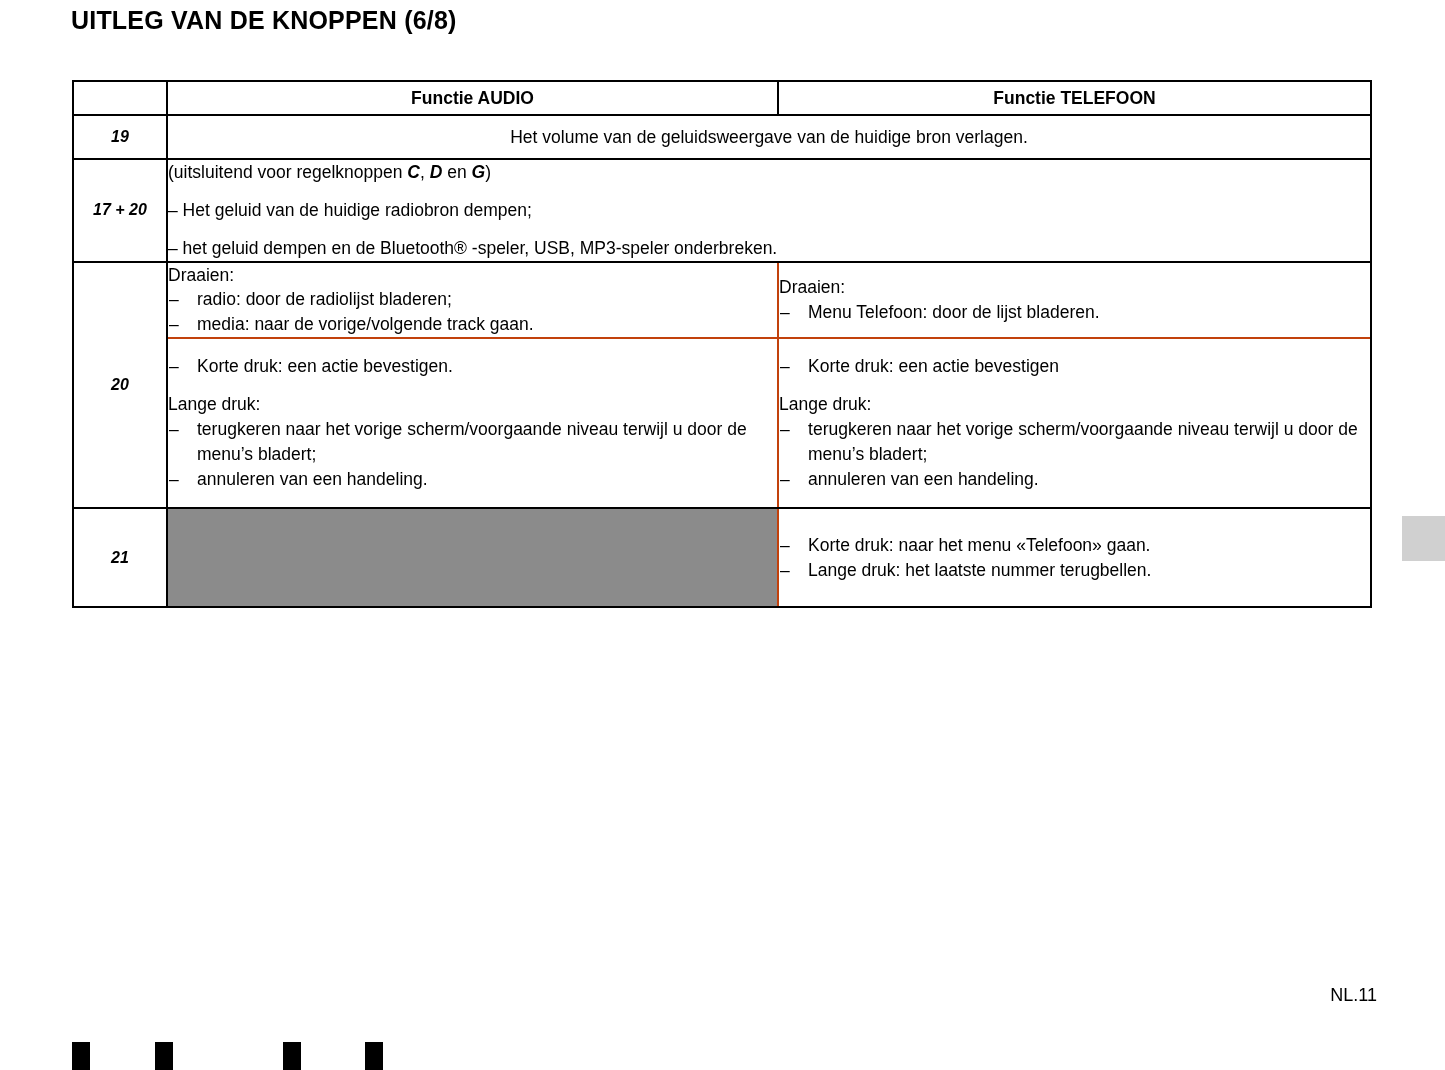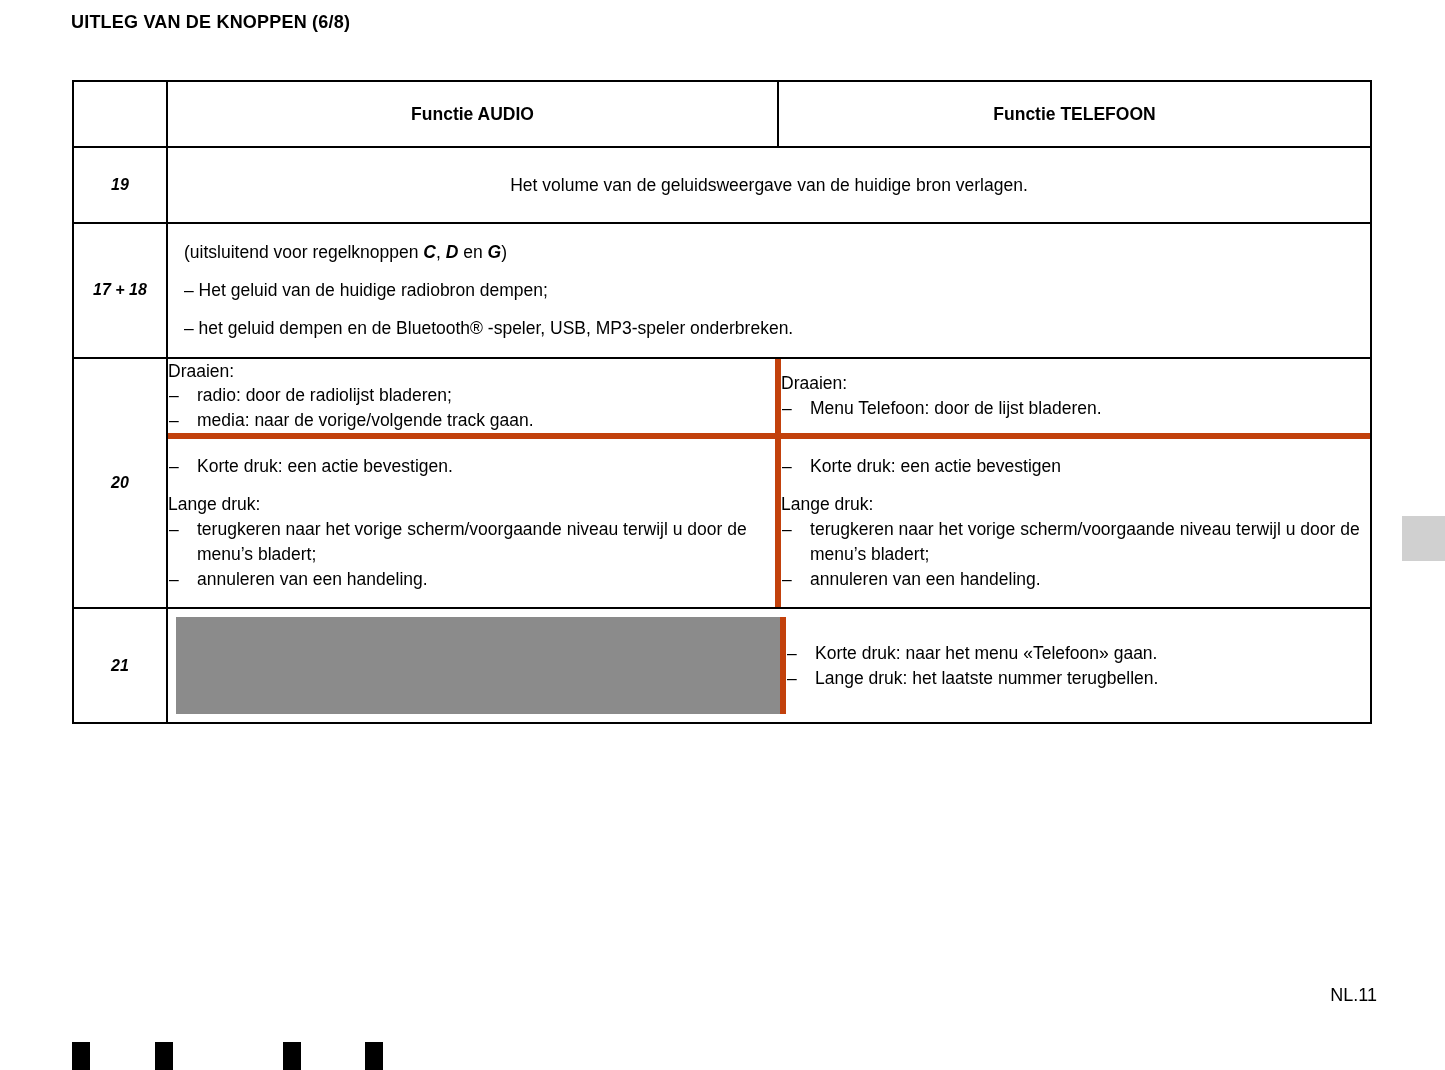--- a/index.html
+++ b/index.html
@@ -13,40 +13,40 @@
     position: relative;
     font-family: "Liberation Sans", sans-serif;
     color: #000000;
     overflow: hidden;
   }
 
   
   .page-title {
     position: absolute;
     left: 71px;
-    top: 12px;
-    font-size: 18px;
+    top: 6px;
+    font-size: 25px;
     font-weight: bold;
     letter-spacing: 0.2px;
     white-space: nowrap;
   }
 
   
   .btable {
     position: absolute;
     left: 72px;
     top: 80px;
     width: 1300px;
     border-collapse: collapse;
     table-layout: fixed;
   }
   .btable td, .btable th {
     border: 2px solid #000000;
     vertical-align: middle;
-    padding: 16px;
+    padding: 0;
   }
 
   .col-num   { width: 94px; }
   .col-audio { width: 611px; }
   .col-tel   { width: 593px; }
 
   .num-cell {
     text-align: center;
     font-weight: bold;
     font-style: italic;
@@ -95,21 +95,21 @@
     background: #8b8b8b;
   }
 
   
   .inner {
     width: 100%;
     border-collapse: collapse;
     table-layout: fixed;
   }
   .inner td {
-    border: 6px solid #c2410c;
+    border: 2px solid #c2410c;
     vertical-align: middle;
     padding: 0;
   }
   .inner tr td:first-child { border-left: none; }
   .inner tr td:last-child  { border-right: none; }
   .inner tr:first-child td { border-top: none; }
   .inner tr:last-child  td { border-bottom: none; }
 
   .nowrap-cellpad { padding: 9px 10px 9px 11px; font-size: 17.5px; line-height: 1.42; }
 
@@ -161,21 +161,21 @@
     <td class="hdr">Functie AUDIO</td>
     <td class="hdr">Functie TELEFOON</td>
   </tr>
 
   <tr>
     <td class="num-cell">19</td>
     <td class="centered-row" colspan="2">Het volume van de geluidsweergave van de huidige bron verlagen.</td>
   </tr>
 
   <tr>
-    <td class="num-cell">17 + 18</td>
+    <td class="num-cell">17 + 20</td>
     <td class="cell-pad" colspan="2">
       <div class="blk"><span>(uitsluitend voor regelknoppen </span><b><i>C</i></b><span>, </span><b><i>D</i></b><span> en </span><b><i>G</i></b><span>)</span></div>
       <div class="blk para-gap">– Het geluid van de huidige radiobron dempen;</div>
       <div class="blk para-gap">– het geluid dempen en de Bluetooth® -speler, USB,  MP3-speler onderbreken.</div>
     </td>
   </tr>
 
   <tr>
     <td class="num-cell">20</td>
 
@@ -214,21 +214,21 @@
           </td>
         </tr>
       </tbody>
           </table>
     </td>
   </tr>
 
   <tr>
     <td class="num-cell">21</td>
 
-    <td colspan="2" style="padding:8px;">
+    <td colspan="2" style="padding:0;">
       <table class="inner">
         <colgroup>
           <col style="width:607px;">
           <col style="width:589px;">
         </colgroup>
 
         <tbody>
               <tr>
           <td class="gray-cell" style="height:97px;"></td>
           <td class="nowrap-cellpad">

